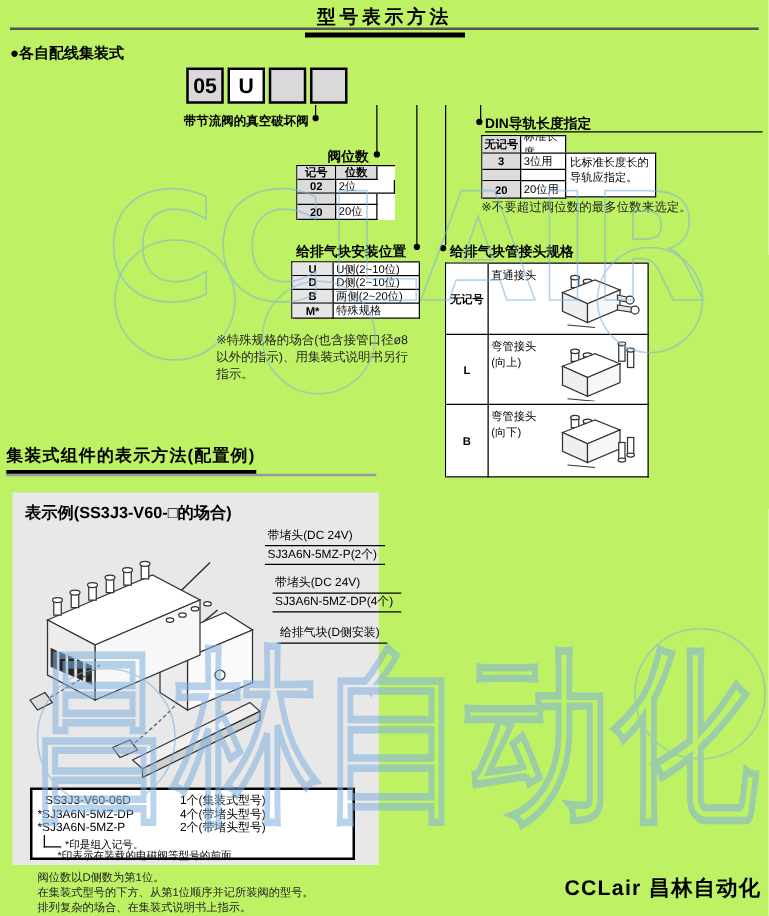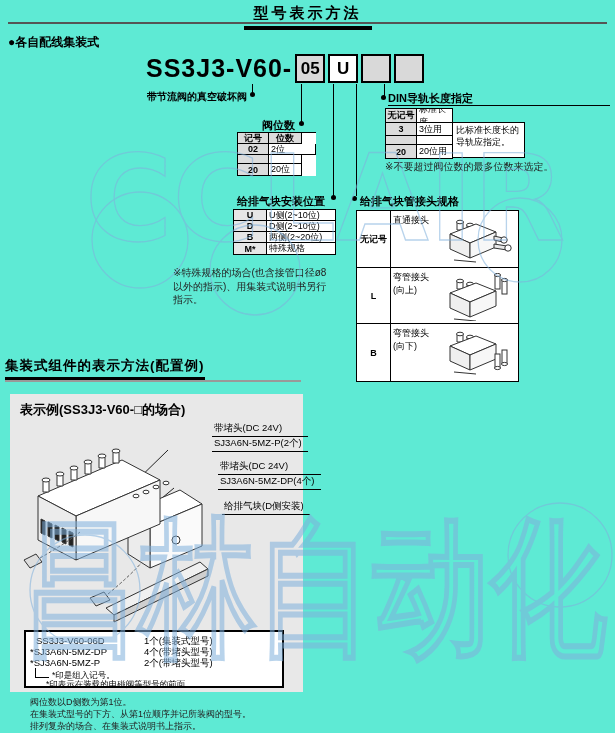--- a/index.html
+++ b/index.html
@@ -1,16 +1,16 @@
 <!DOCTYPE html>
 <html><head>
 <meta charset="utf-8">
 <style>
   html,body{margin:0;padding:0;background:#fff;}
-  #page{position:relative;width:615px;height:733px;background:#5eead4;overflow:hidden;
+  #page{position:relative;width:615px;height:733px;background:#bef264;overflow:hidden;
         font-family:"Liberation Sans","DejaVu Sans",sans-serif;color:#000;}
   .abs{position:absolute;}
   .vline{position:absolute;width:1px;background:#000;}
   .hline{position:absolute;height:1px;background:#000;}
   .dot{position:absolute;width:5px;height:5px;border-radius:50%;background:#000;}
   
   .page-title{position:absolute;left:0;right:0;top:4px;text-align:center;}
   .page-title span{display:inline-block;font-size:15px;font-weight:bold;letter-spacing:3px;
         border-bottom:4px solid #000;padding:0 10px 3px 10px;}
   .toprule{position:absolute;left:8px;top:22px;width:599px;height:2px;background:#555;}
@@ -59,21 +59,20 @@
 
 <div id="page">
 
   <div class="toprule"></div>
   <div class="page-title">
     <span>型号表示方法</span>
   </div>
   <div class="sec-label">●各自配线集装式</div>
 
   <div class="pn">
-    <span class="txt">SS3J3-V60-</span>
     <span class="box bg-g">05</span>
     <span class="box bg-w">U</span>
     <span class="box bg-g"></span>
     <span class="box bg-g"></span>
   </div>
   <div class="v60note">带节流阀的真空破坏阀</div>
   <div class="dot" style="left:250px;top:92px;"></div>
 
   <div class="vline" style="left:252px;top:84px;height:9px;"></div>
   <div class="vline" style="left:301px;top:84px;height:40px;"></div>
@@ -305,20 +304,21 @@
       <div class="lnote" style="left:20px;top:47px;">*印表示在装载的电磁阀等型号的前面。</div>
     </div>
   </div>
 
   <div class="bnotes">
     <div>阀位数以D侧数为第1位。</div>
     <div>在集装式型号的下方、从第1位顺序并记所装阀的型号。</div>
     <div>排列复杂的场合、在集装式说明书上指示。</div>
   </div>
 
+  <div class="logo">CCLair 昌林自动化</div>
 
   <svg class="wm" style="left:0;top:90px;" width="615" height="300" viewBox="0 0 615 300">
     <g fill="none" stroke="#7fb0dc" stroke-width="1.3">
       <circle cx="140" cy="150" r="48"></circle>
       <circle cx="255" cy="180" r="45"></circle>
       <circle cx="520" cy="150" r="42"></circle>
       <text class="wmtext" x="85" y="150" font-size="120" textLength="480" lengthAdjust="spacingAndGlyphs">CCLAIR</text>
     </g>
   </svg>
   <svg class="wm" style="left:0;top:450px;" width="615" height="240" viewBox="0 0 615 240">

